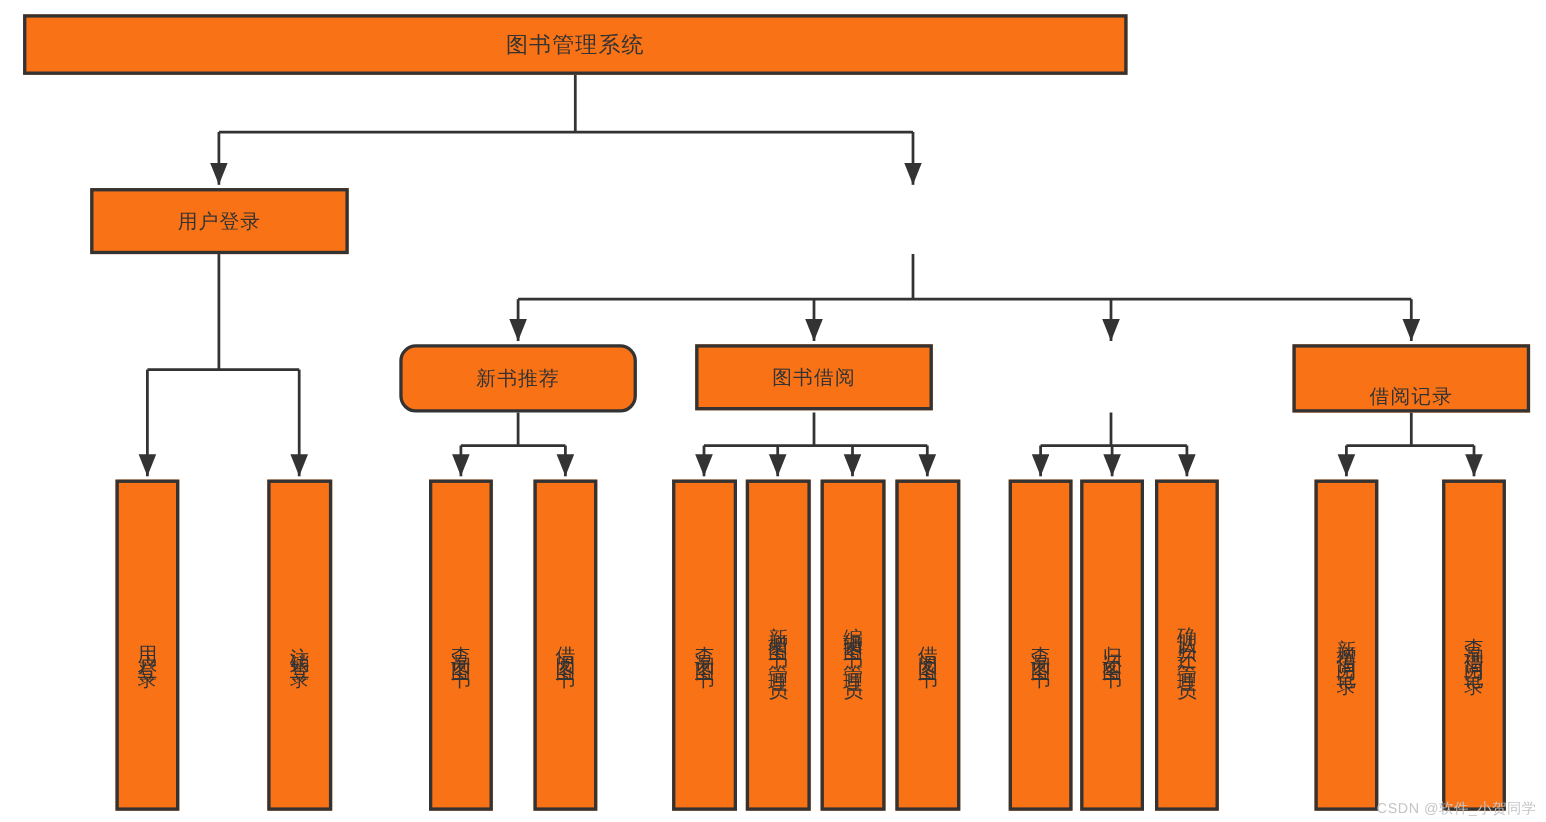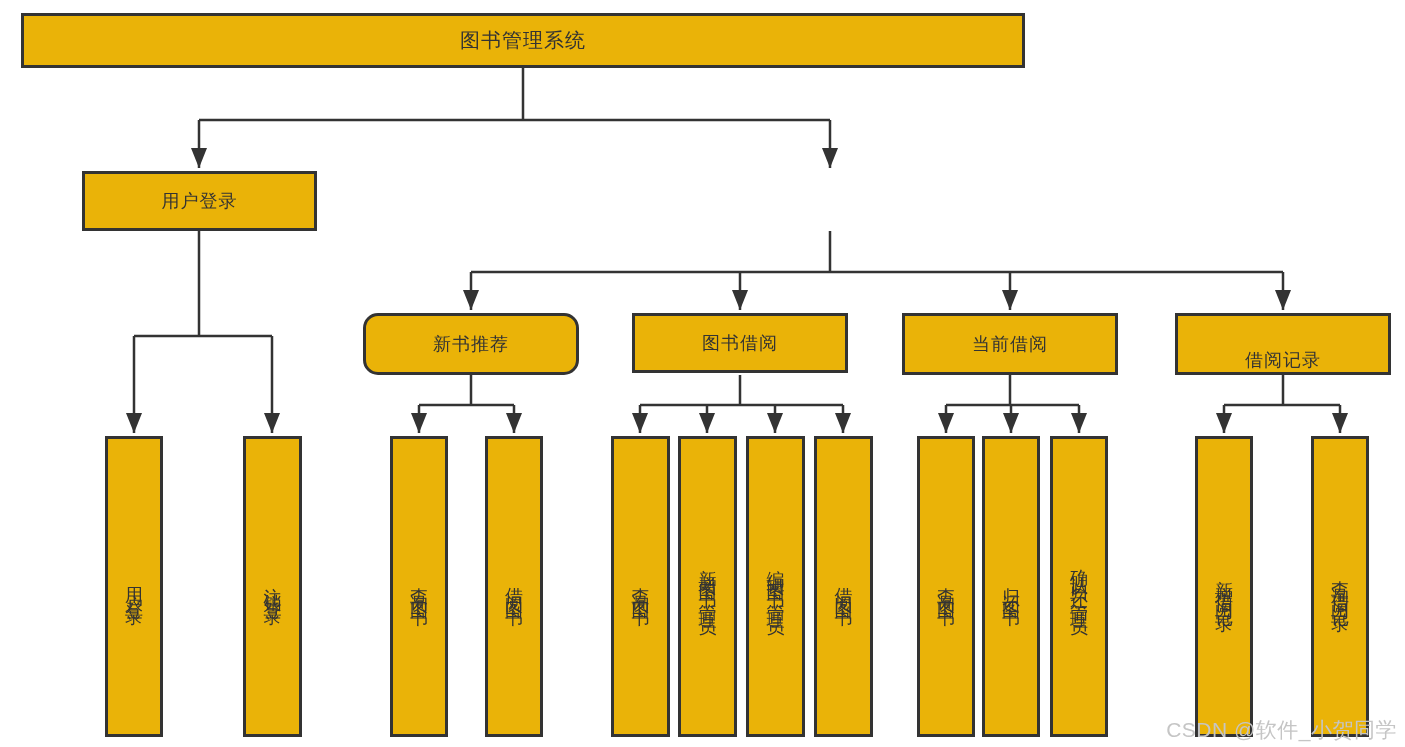--- a/index.html
+++ b/index.html
@@ -14,21 +14,21 @@
   }
   svg.connectors {
     position: absolute;
     left: 0; top: 0;
     width: 1405px; height: 747px;
     pointer-events: none;
   }
   .node {
     position: absolute;
     box-sizing: border-box;
-    background: #eab308;
+    background: #f97316;
     border: 3px solid #333333;
     display: flex;
     align-items: center;
     justify-content: center;
     text-align: center;
     font-size: 18px;
     letter-spacing: 1px;
     z-index: 2;
     font-family: Liberation Serif, serif;
   }
@@ -37,21 +37,21 @@
     writing-mode: vertical-rl;
     text-orientation: mixed;
     letter-spacing: 7px;
     line-height: 1;
     font-size: 18px;
   }
   .watermark {
     position: absolute;
     right: 8px;
     bottom: 3px;
-    font-size: 21px;
+    font-size: 13px;
     color: #c5c5c5;
     letter-spacing: 0.5px;
     z-index: 5;
     white-space: nowrap;
   }
 </style>
 </head>
 <body>
 
 <div class="canvas">
@@ -103,23 +103,20 @@
   <div class="node" style="left:82px; top:171px; width:235px; height:60px;">
     <span>用户登录</span>
   </div>
 
   <div class="node" style="left:363px; top:313px; width:216px; height:62px;border-radius:15px;">
     <span>新书推荐</span>
   </div>
   <div class="node" style="left:632px; top:313px; width:216px; height:60px;">
     <span>图书借阅</span>
   </div>
-  <div class="node" style="left:902px; top:313px; width:216px; height:62px;">
-    <span>当前借阅</span>
-  </div>
   <div class="node" style="left:1175px; top:313px; width:216px; height:62px;align-items:flex-end;">
     <span>借阅记录</span>
   </div>
 
   <div class="node leaf" style="left:105px; top:436px; width:58px; height:301px;">
     <span class="vtext">用户登录</span>
   </div>
   <div class="node leaf" style="left:243px; top:436px; width:59px; height:301px;">
     <span class="vtext">注销登录</span>
   </div>

